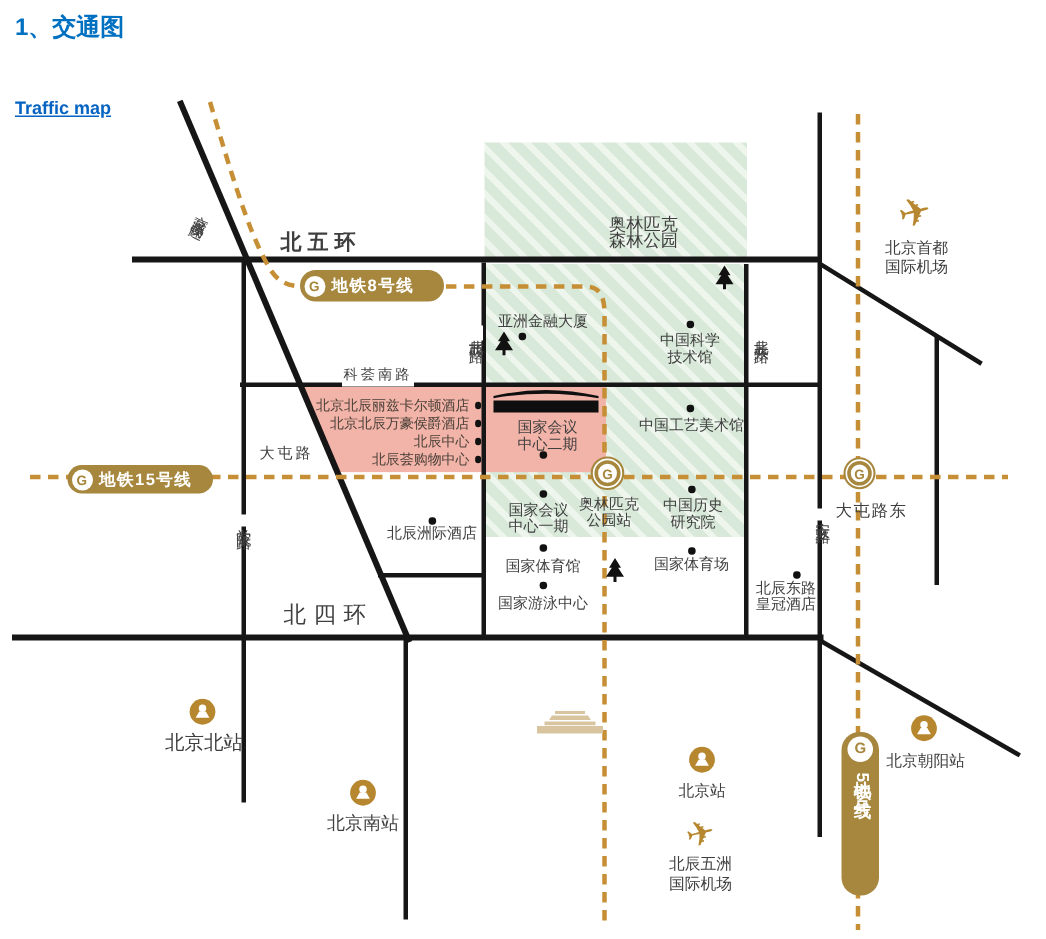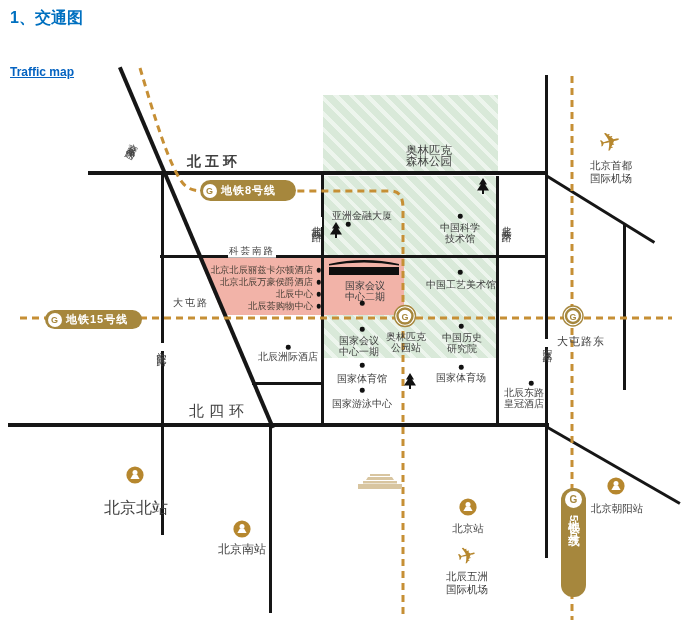--- a/index.html
+++ b/index.html
@@ -136,21 +136,21 @@
     <div class="dot" style="left: 318.5px; top: 282px; z-index: 5;"></div>
     <div class="hotel" style="right: 384px; top: 294px; z-index: 5; text-align: right;">北辰中心</div>
     <div class="dot" style="left: 318.5px; top: 294px; z-index: 5;"></div>
     <div class="hotel" style="right: 384px; top: 306px; z-index: 5; text-align: right;">北辰荟购物中心</div>
     <div class="dot" style="left: 318.5px; top: 306px; z-index: 5;"></div>
     <div class="station" style="left: 135px; top: 477px;"><svg width="18" height="18">
         <circle cx="9" cy="9" r="8.6" fill="#B6872E"></circle>
         <circle cx="9" cy="6.6" r="2.5" fill="#fff"></circle>
         <path d="M4.4,13 L13.6,13 L11.2,8.8 L6.8,8.8 Z" fill="#fff"></path>
       </svg></div>
-    <div class="stlabel" style="left: 136px; top: 495px; font-size: 16px; margin-top: 13px;">北京北站</div>
+    <div class="stlabel" style="left: 136px; top: 495px; font-size: 13px;">北京北站</div>
     <div class="station" style="left: 242px; top: 531px;"><svg width="18" height="18">
         <circle cx="9" cy="9" r="8.6" fill="#B6872E"></circle>
         <circle cx="9" cy="6.6" r="2.5" fill="#fff"></circle>
         <path d="M4.4,13 L13.6,13 L11.2,8.8 L6.8,8.8 Z" fill="#fff"></path>
       </svg></div>
     <div class="stlabel" style="left: 242px; top: 549px; font-size: 12px;">北京南站</div>
     <div class="station" style="left: 468px; top: 509px;"><svg width="18" height="18">
         <circle cx="9" cy="9" r="8.6" fill="#B6872E"></circle>
         <circle cx="9" cy="6.6" r="2.5" fill="#fff"></circle>
         <path d="M4.4,13 L13.6,13 L11.2,8.8 L6.8,8.8 Z" fill="#fff"></path>

